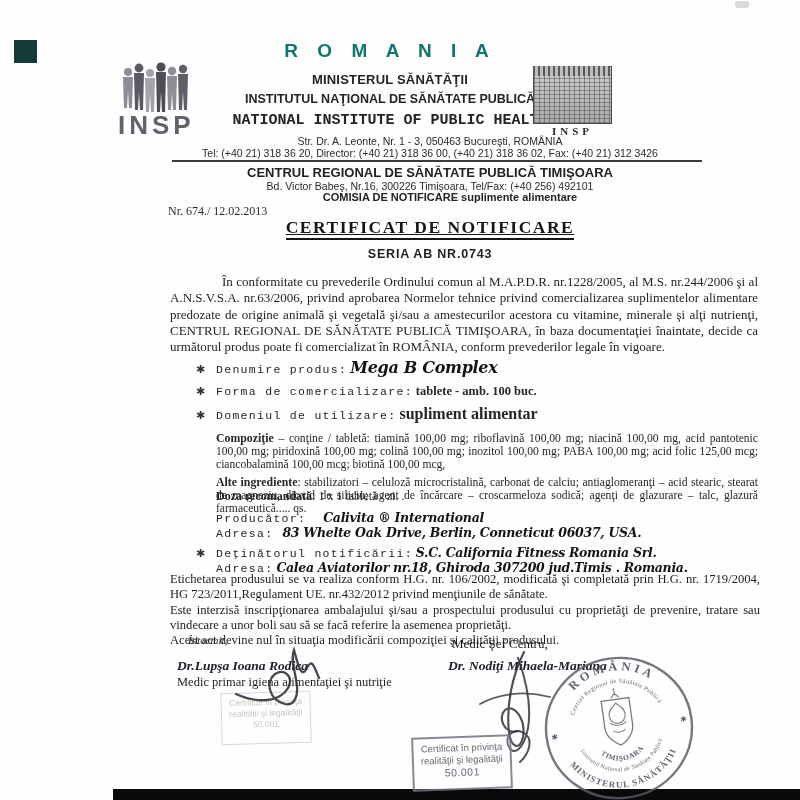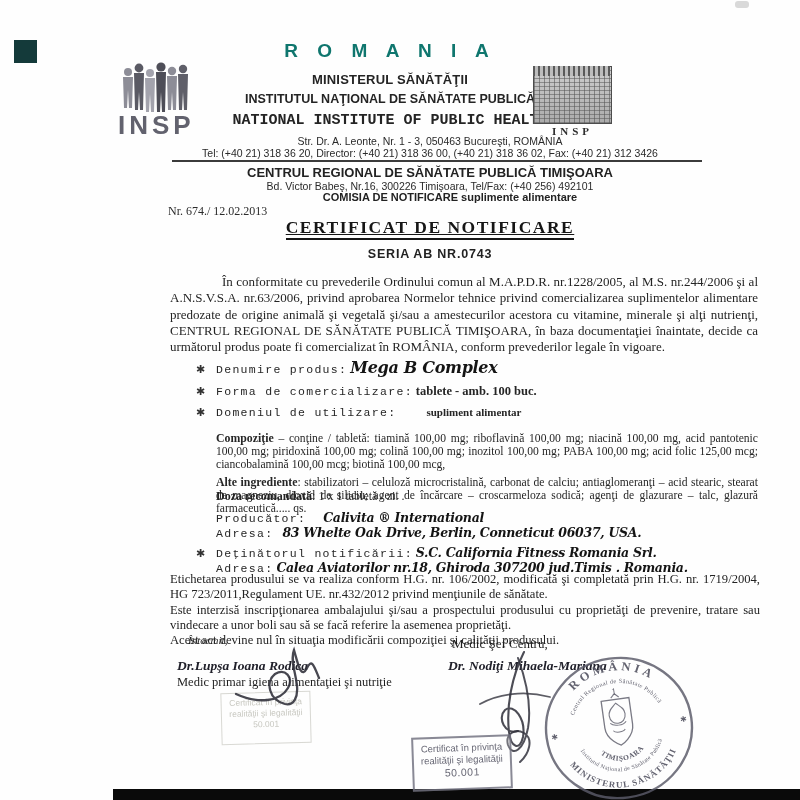--- a/index.html
+++ b/index.html
@@ -160,21 +160,21 @@
   <div class="abs brow" style="top:358px;">
     <span class="bullet">✱</span><span class="blabel">Denumire produs:</span>
     <span class="fancy v-prod">Mega B Complex</span>
   </div>
   <div class="abs brow" style="top:384px;">
     <span class="bullet">✱</span><span class="blabel">Forma de comercializare:</span>
     <span class="v-serif">tablete  - amb.  100 buc.</span>
   </div>
   <div class="abs brow" style="top:405px;">
     <span class="bullet">✱</span><span class="blabel">Domeniul de utilizare:</span>
-    <span class="v-serif" style="font-size:11px;margin-left:27px;">supliment alimentar</span>
+    <span class="v-serif" style="font-size:16px;">supliment alimentar</span>
   </div>
 
   <p class="abs comp" style="top:420px;"><b>Compoziţie</b><span> –  conţine /  tabletă: tiamină 100,00 mg; riboflavină 100,00 mg; niacină 100,00 mg, acid pantotenic 100,00 mg; piridoxină 100,00 mg; colină 100,00 mg; inozitol 100,00 mg; PABA 100,00 mg; acid folic 125,00 mcg; ciancobalamină 100,00 mcg;  biotină 100,00 mcg,</span></p>
   <p class="abs comp" style="top:464px;"><b>Alte ingrediente</b><span>: stabilizatori – celuloză microcristalină, carbonat de calciu; antiaglomeranţi – acid stearic, stearat de magneziu, dioxid de siliciu; agent de încărcare – croscarmeloza sodică; agenţi de glazurare – talc, glazură farmaceutică..... qs.</span></p>
 
   <div class="abs doza">
     <b>Doza recomandată</b><span>:  1 x 1 tabletă / zi. .</span>
   </div>
 
   <div class="abs prow" style="top:510px;">

